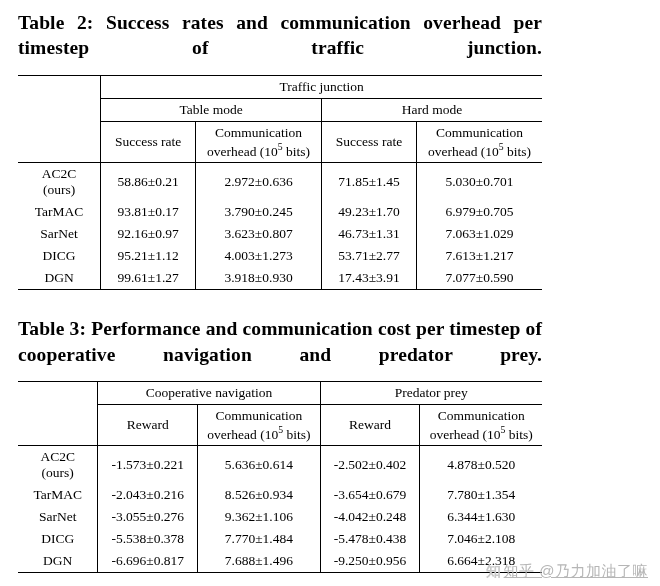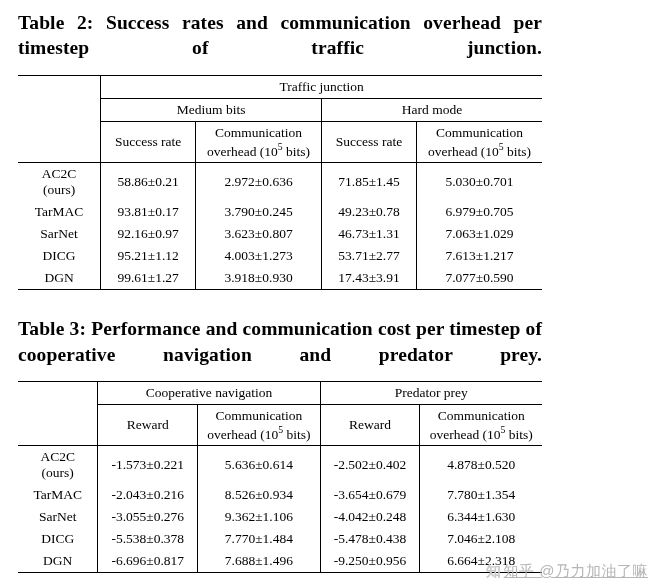--- a/index.html
+++ b/index.html
@@ -80,21 +80,21 @@
 
   <div class="tbl-wrap">
   <table class="tbl">
     <tbody>
       <tr class="rule-top">
         <td style="width:100px;border-top:1.3px solid #000;"></td>
         <td colspan="4" class="vline-l underline-cell grp-head">Traffic junction</td>
       </tr>
       <tr>
         <td></td>
-        <td colspan="2" class="vline-l underline-cell grp-head">Medium bits</td>
+        <td colspan="2" class="vline-l underline-cell grp-head">Table mode</td>
         <td colspan="2" class="vline-l underline-cell grp-head">Hard mode</td>
       </tr>
       <tr class="hline">
         <td></td>
         <td class="vline-l" style="width:110px;">Success rate</td>
         <td class="vline-l" style="width:150px;">
           <div>Communication</div>
           <div><span>overhead (10</span><sup>5</sup><span> bits)</span></div>
         </td>
         <td class="vline-l" style="width:110px;">Success rate</td>
@@ -108,21 +108,21 @@
         <td class="rowlabel">AC2C (ours)</td>
         <td class="vline-l bold">58.86±0.21</td>
         <td class="vline-l bold">2.972±0.636</td>
         <td class="vline-l bold">71.85±1.45</td>
         <td class="vline-l bold">5.030±0.701</td>
       </tr>
       <tr>
         <td class="rowlabel">TarMAC</td>
         <td class="vline-l">93.81±0.17</td>
         <td class="vline-l">3.790±0.245</td>
-        <td class="vline-l">49.23±0.78</td>
+        <td class="vline-l">49.23±1.70</td>
         <td class="vline-l">6.979±0.705</td>
       </tr>
       <tr>
         <td class="rowlabel">SarNet</td>
         <td class="vline-l">92.16±0.97</td>
         <td class="vline-l">3.623±0.807</td>
         <td class="vline-l">46.73±1.31</td>
         <td class="vline-l">7.063±1.029</td>
       </tr>
       <tr>

